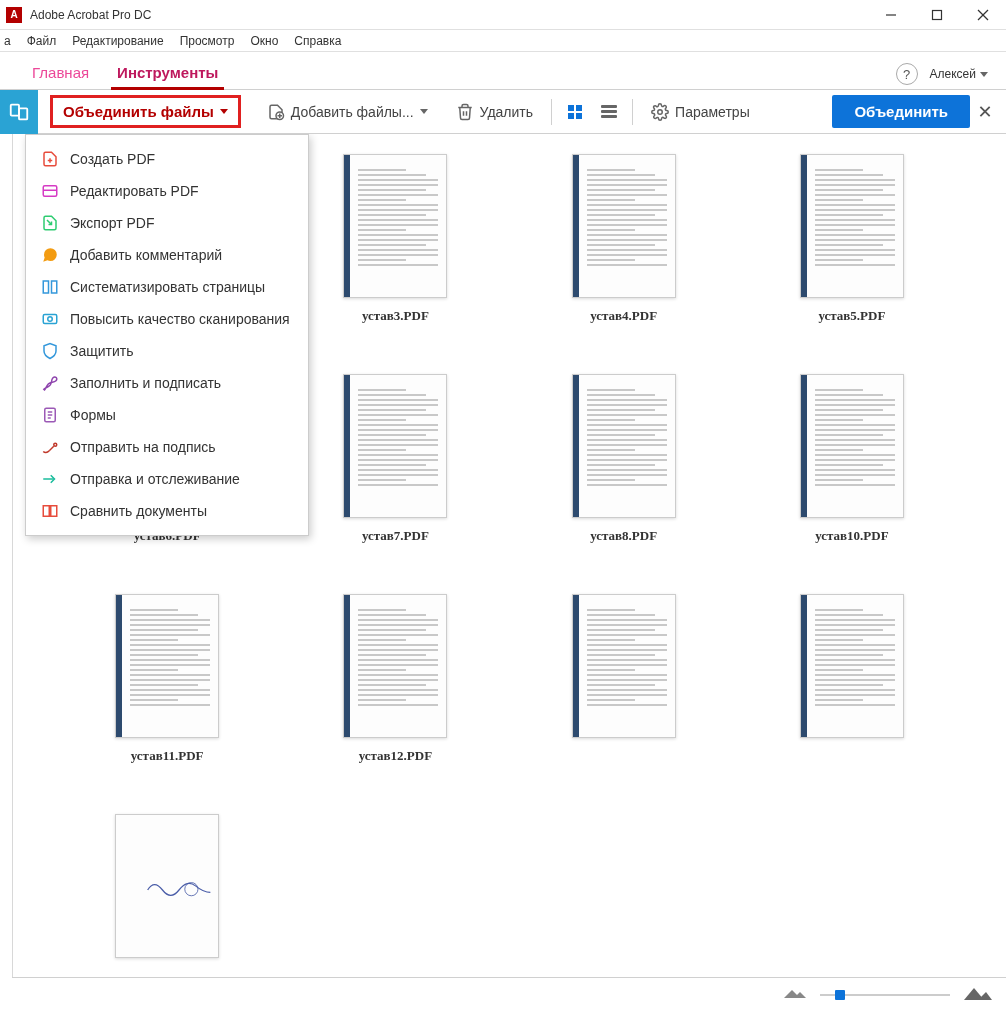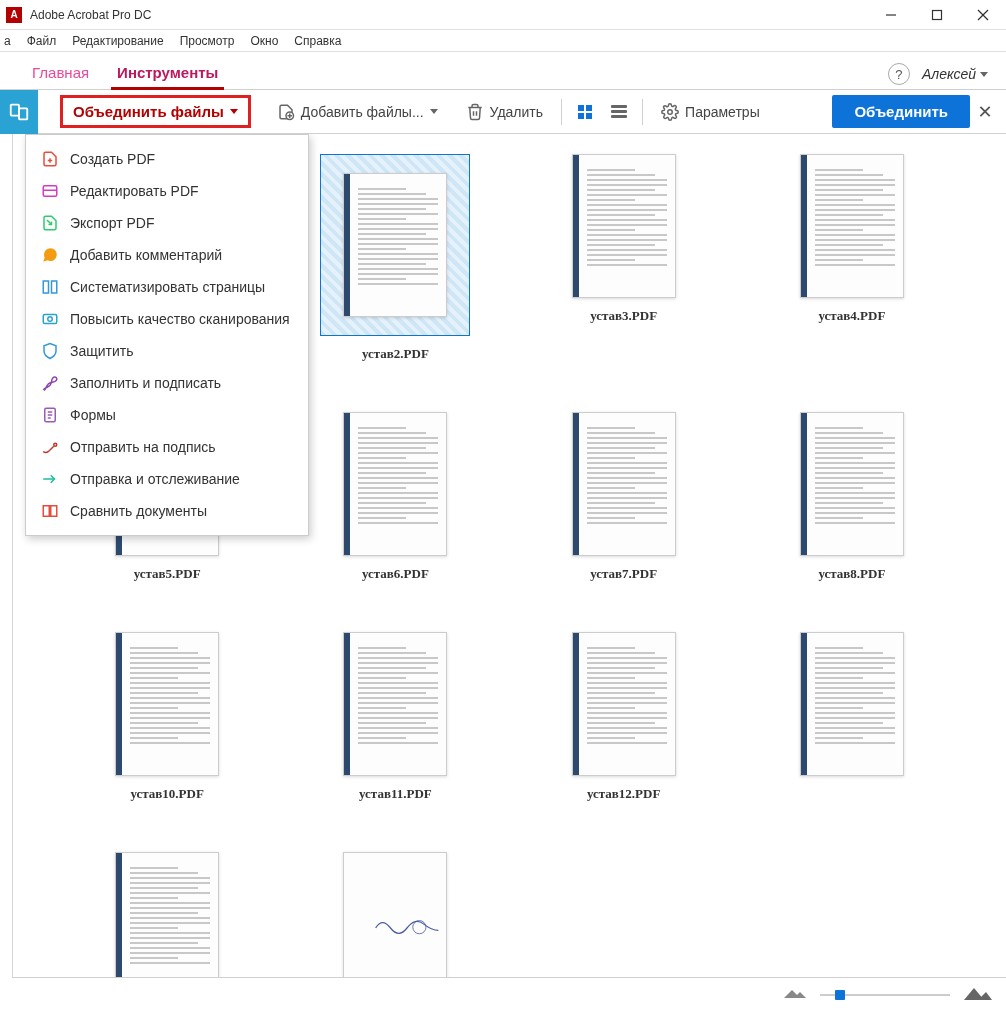--- a/index.html
+++ b/index.html
@@ -88,22 +88,22 @@
     padding-bottom: 4px;
   }
   .help-circle {
     width: 22px; height: 22px;
     border: 1px solid #aaa;
     border-radius: 50%;
     display: flex; align-items: center; justify-content: center;
     font-size: 13px; color: #555;
   }
   .user {
-    font-size: 14px;
-    display: flex; align-items: center; gap: 4px; font-style: italic;
+    font-size: 12px;
+    display: flex; align-items: center; gap: 4px;
   }
   .chev-down {
     width: 0; height: 0;
     border-left: 4px solid transparent;
     border-right: 4px solid transparent;
     border-top: 5px solid #666;
     display: inline-block;
   }
 
   
@@ -114,21 +114,21 @@
     border-bottom: 1px solid #d0d0d0;
     padding-right: 6px;
   }
   .tool-big-icon {
     width: 38px; height: 44px;
     background: #2aa3d4;
     display: flex; align-items: center; justify-content: center;
     color: #fff;
   }
   .combine-btn {
-    margin-left: 22px;
+    margin-left: 12px;
     border: 3px solid #e02020;
     padding: 5px 10px;
     display: flex; align-items: center; gap: 6px;
     font-size: 15px; font-weight: 700;
     color: #b30000;
   }
   .combine-btn .chev-down { border-top-color: #b30000; }
   .toolbar-gap { width: 18px; }
   .tb-btn {
     display: flex; align-items: center; gap: 6px;
@@ -402,49 +402,20 @@
 
 <div class="content">
 
   <div class="grid-container" id="grid">
       <div class="thumb-item" style="visibility: hidden;">
         <div class="thumb-wrap-plain">
           <div class="thumb"></div>
         </div>
         <div class="thumb-label">устав1.PDF</div>
       </div>
-      <div class="thumb-item selected">
-        <div class="thumb-wrap">
-          <div class="thumb">
-            <div class="thumb-lines">
-              <i class="short"></i>
-              <i class="mid"></i>
-              <i></i>
-              <i></i>
-              <i class="mid"></i>
-              <i></i>
-              <i class="short"></i>
-              <i></i>
-              <i></i>
-              <i class="mid"></i>
-              <i></i>
-              <i></i>
-              <i class="short"></i>
-              <i></i>
-              <i></i>
-              <i class="mid"></i>
-              <i></i>
-              <i></i>
-              <i class="short"></i>
-              <i></i>
-            </div>
-          </div>
-        </div>
-        <div class="thumb-label">устав2.PDF</div>
-      </div>
       <div class="thumb-item">
         <div class="thumb-wrap-plain">
           <div class="thumb">
             <div class="thumb-lines">
               <i class="short"></i>
               <i class="mid"></i>
               <i></i>
               <i></i>
               <i class="mid"></i>
               <i></i>

